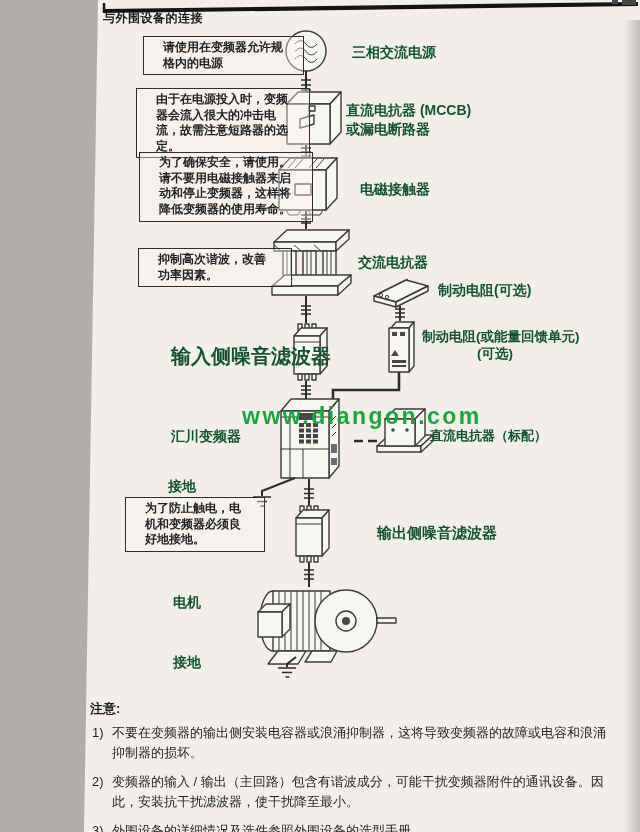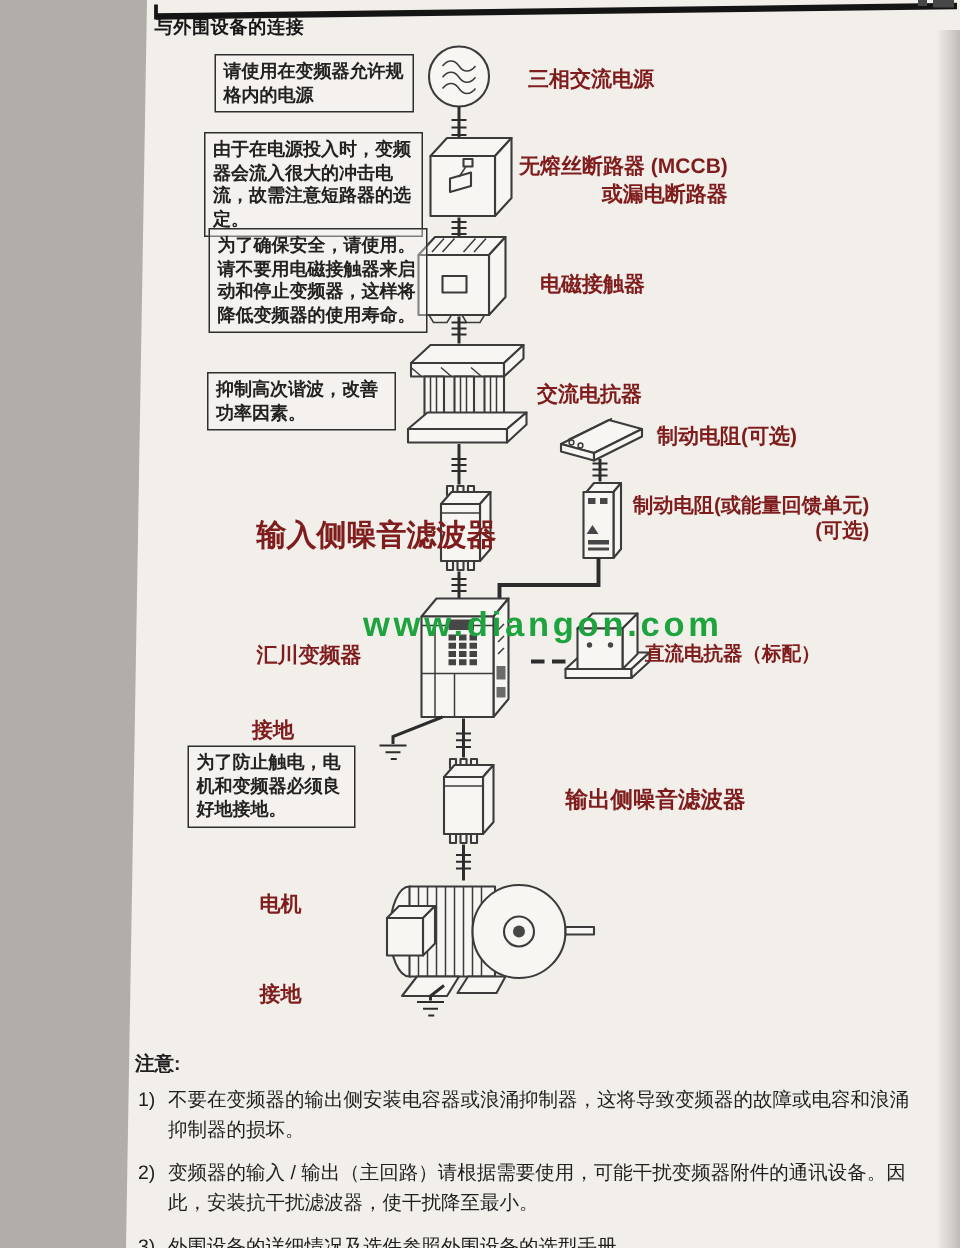--- a/index.html
+++ b/index.html
@@ -31,32 +31,32 @@
   .dk{fill:#474747;stroke:none;}
   .rule{stroke:#141414;stroke-width:4.2;fill:none;}
 
   .abs{position:absolute;}
   .page-title{
     left:103px;top:10px;
     font-size:12px;font-weight:bold;letter-spacing:.5px;color:#171717;
   }
   .callout{
     border:1.3px solid #2e2e2e;
-    padding:3px 5px;
+    padding:3px 19px;
     font-size:12px;font-weight:600;line-height:15.5px;color:#222;
     background:rgba(248,246,242,.4);
   }
   #co1{left:143px;top:36px;width:121px;}
   #co2{left:136px;top:88px;width:134px;}
-  #co3{left:139px;top:152px;width:134px;}
+  #co3{left:139px;top:152px;width:134px;font-family:Liberation Mono, monospace;}
   #co4{left:138px;top:248px;width:114px;}
   #co5{left:445px;top:362px;width:118px;}
   #co6{left:125px;top:497px;width:100px;}
 
-  .lbl{font-size:14px;font-weight:bold;color:#7f1d1d;white-space:nowrap;text-align:right;}
+  .lbl{font-size:14px;font-weight:bold;color:#14532d;white-space:nowrap;}
   #lb-ac{left:352px;top:44px;}
   #lb-mccb{left:346px;top:101px;line-height:19px;}
   #lb-contactor{left:360px;top:181px;}
   #lb-reactor{left:358px;top:254px;}
   #lb-bres{left:438px;top:282px;}
   #lb-bunit{left:422px;top:328px;font-size:13.5px;line-height:17px;}
   #lb-bunit .l2{margin-left:55px;}
   #lb-infilter{left:171px;top:343px;font-size:20px;}
   #lb-inverter{left:171px;top:428px;}
   #lb-dcreactor{left:430px;top:427px;font-size:13px;}
@@ -290,21 +290,21 @@
   <div class="abs page-title">与外围设备的连接</div>
 
   <div class="abs callout" id="co1">请使用在变频器允许规格内的电源</div>
   <div class="abs callout" id="co2">由于在电源投入时，变频器会流入很大的冲击电流，故需注意短路器的选定。</div>
   <div class="abs callout" id="co3">为了确保安全，请使用。请不要用电磁接触器来启动和停止变频器，这样将降低变频器的使用寿命。</div>
   <div class="abs callout" id="co4">抑制高次谐波，改善功率因素。</div>
   <div class="abs callout" id="co6">为了防止触电，电机和变频器必须良好地接地。</div>
 
   <div class="abs lbl" id="lb-ac">三相交流电源</div>
   <div class="abs lbl" id="lb-mccb">
-    <div>无熔丝断路器 (MCCB)</div>
+    <div>直流电抗器 (MCCB)</div>
     <div>或漏电断路器</div>
   </div>
   <div class="abs lbl" id="lb-contactor">电磁接触器</div>
   <div class="abs lbl" id="lb-reactor">交流电抗器</div>
   <div class="abs lbl" id="lb-bres">制动电阻(可选)</div>
   <div class="abs lbl" id="lb-bunit">
     <div>制动电阻(或能量回馈单元)</div>
     <div class="l2">(可选)</div>
   </div>
   <div class="abs lbl" id="lb-infilter">输入侧噪音滤波器</div>
@@ -318,21 +318,21 @@
   <div class="abs watermark">www.diangon.com</div>
 
   <div class="abs notes">
     <div class="notes-heading">注意:</div>
     <div class="note-item">
       <div class="note-marker">1)</div>
       <div class="note-text">不要在变频器的输出侧安装电容器或浪涌抑制器，这将导致变频器的故障或电容和浪涌抑制器的损坏。</div>
     </div>
     <div class="note-item">
       <div class="note-marker">2)</div>
-      <div class="note-text">变频器的输入 / 输出（主回路）请根据需要使用，可能干扰变频器附件的通讯设备。因此，安装抗干扰滤波器，使干扰降至最小。</div>
+      <div class="note-text">变频器的输入 / 输出（主回路）包含有谐波成分，可能干扰变频器附件的通讯设备。因此，安装抗干扰滤波器，使干扰降至最小。</div>
     </div>
     <div class="note-item">
       <div class="note-marker">3)</div>
       <div class="note-text">外围设备的详细情况及选件参照外围设备的选型手册。</div>
     </div>
   </div>
 
   <div class="edge-shade"></div>
 </div>
 

